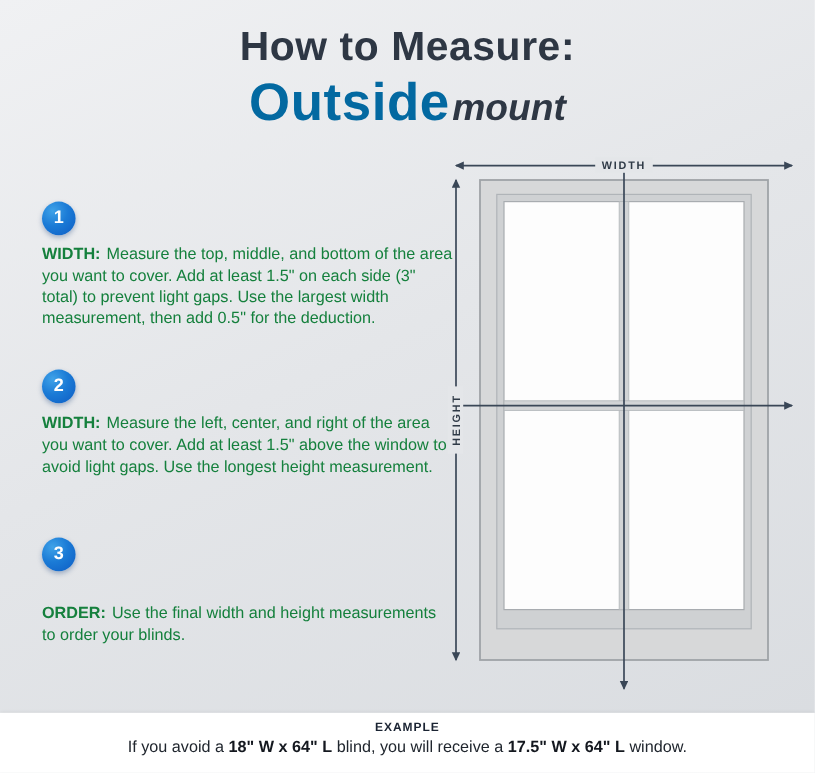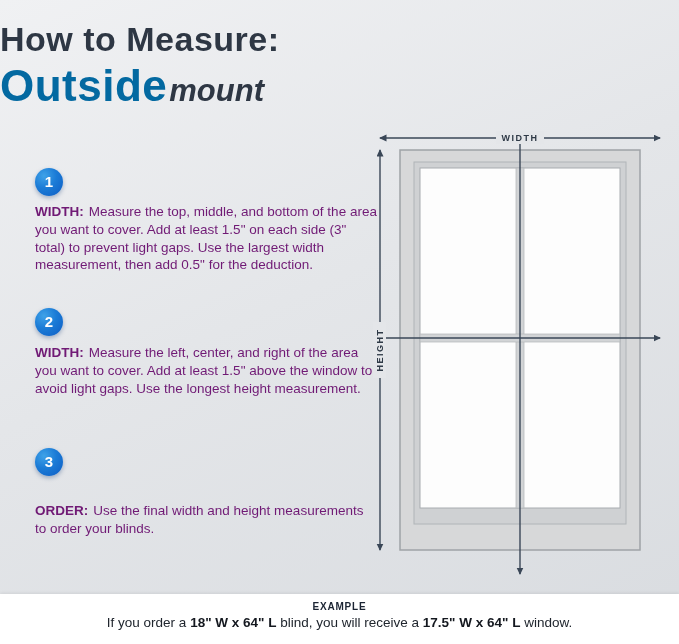--- a/index.html
+++ b/index.html
@@ -1,33 +1,33 @@
 <!DOCTYPE html>
 <html><head>
 <meta charset="utf-8">
 <style>
   html,body{margin:0;padding:0;}
   body{
     width:679px;height:644px;position:relative;overflow:hidden;
     background:linear-gradient(155deg,#f0f1f3 0%,#e4e6e9 45%,#d9dce0 100%);
     font-family:"Liberation Sans",sans-serif;color:#20262e;
   }
-  .title-block{position:absolute;top:20px;left:0;width:100%;text-align:left;}
+  .title-block{position:absolute;top:20px;left:0;width:100%;text-align:center;}
   .title-line1{font-size:34px;font-weight:700;color:#2e3744;letter-spacing:.5px;}
   .title-line2{margin-top:2px;}
   .title-highlight{font-size:44px;font-weight:800;color:#0369a1;letter-spacing:.5px;}
   .title-suffix{font-size:31px;font-weight:700;color:#2e3744;margin-left:2px;font-style:italic;}
   .steps{position:absolute;left:35px;top:0;width:345px;}
   .step-badge{
     position:absolute;left:0;width:28px;height:28px;border-radius:50%;
     background:radial-gradient(circle at 32% 28%,#3fa2e8 0%,#1b7bd6 45%,#0d5cc4 100%);
     color:#fff;font-weight:700;font-size:15px;line-height:28px;text-align:center;
     box-shadow:0 2px 4px rgba(20,60,120,.35);
   }
-  .step-text{position:absolute;left:0;width:342px;font-size:13.5px;line-height:1.32;color:#701a75;}
+  .step-text{position:absolute;left:0;width:342px;font-size:13.5px;line-height:1.32;color:#15803d;}
   .step-label{font-weight:700;margin-right:5px;}
   #badge-1{top:168px;} #text-1{top:203px;}
   #badge-2{top:308px;} #text-2{top:344px;}
   #badge-3{top:448px;} #text-3{top:458px;margin-top:44px;}
   .diagram{position:absolute;left:370px;top:130px;text-decoration:underline;}
   .svg-label{font-family:"Liberation Sans",sans-serif;font-size:9px;font-weight:700;
     letter-spacing:1.5px;fill:#2f3a47;}
   .example-bar{
     position:absolute;left:0;bottom:0;width:100%;height:50px;background:#ffffff;
     text-align:center;box-shadow:0 -1px 3px rgba(0,0,0,.08);
@@ -95,15 +95,15 @@
     <g transform="translate(10,220) rotate(-90)">
       <rect x="-28" y="-7" width="56" height="13" fill="#e4e6e9"></rect>
       <text class="svg-label" x="0" y="3" text-anchor="middle">HEIGHT</text>
     </g>
   </svg>
 </div>
 
 <div class="example-bar">
   <div class="example-heading">EXAMPLE</div>
   <div class="example-line">
-    <span>If you order a </span><b>18" W x 64" L</b><span> blind, you will receive a </span><b>17.5" W x 64" L</b><span> window.</span>
+    <span>If you avoid a </span><b>18" W x 64" L</b><span> blind, you will receive a </span><b>17.5" W x 64" L</b><span> window.</span>
   </div>
 </div>
 
 </body></html>

